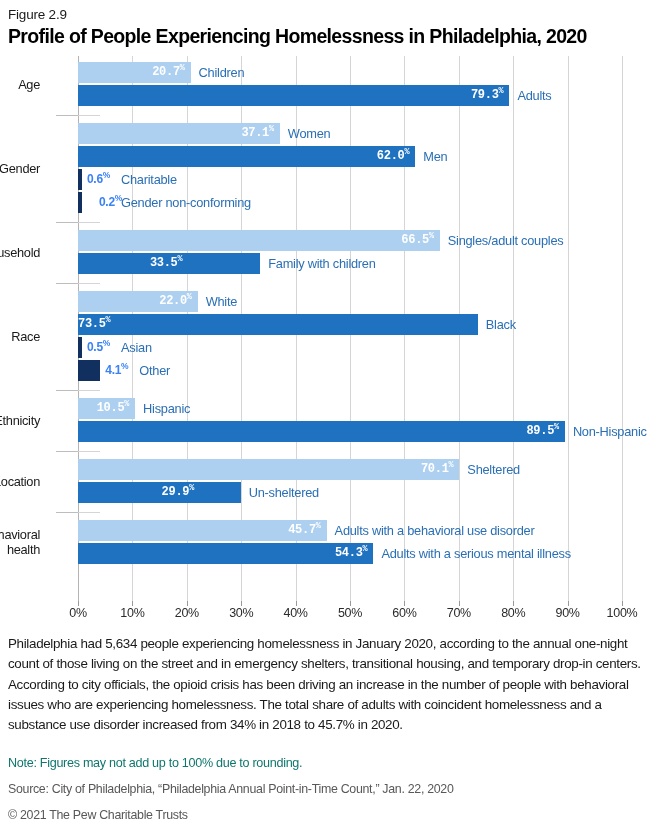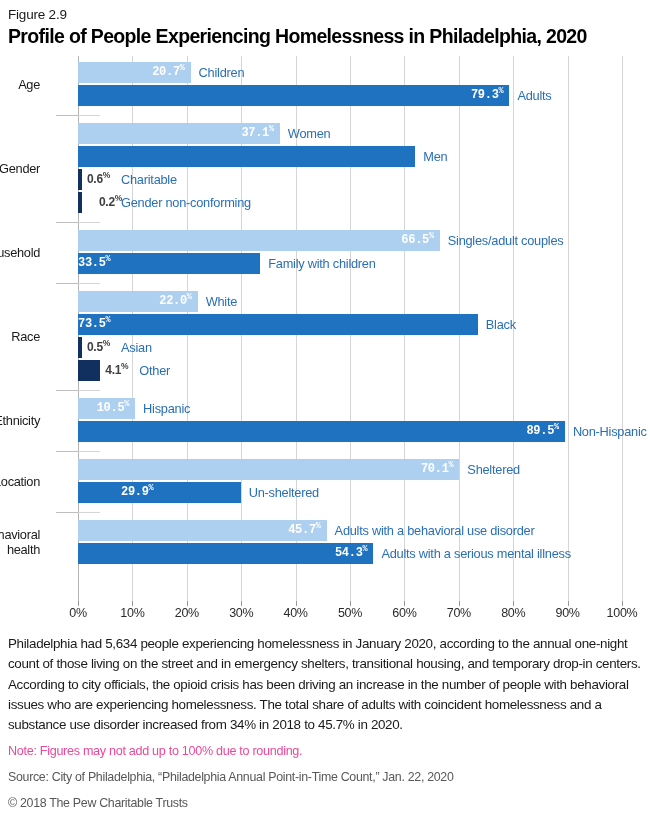--- a/index.html
+++ b/index.html
@@ -76,21 +76,21 @@
   .val {
     position: absolute;
     font-size: 12px;
     font-weight: bold;
     letter-spacing: -0.3px;
     line-height: 21px;
     white-space: nowrap;
   }
   .val .pct { font-size: 8.5px; vertical-align: super; line-height: 0; }
   .val.inside  { color: #ffffff; font-family: Liberation Mono, monospace; }
-  .val.outside { color: #404040; }
+  .val.outside { color: #3b82f6; }
 
   .blabel {
     position: absolute;
     font-size: 12.8px;
     color: #2a6fb5;
     line-height: 21px;
     white-space: nowrap;
     letter-spacing: -0.25px;
   }
 
@@ -133,23 +133,23 @@
   }
   #body-text {
     font-size: 13.4px;
     line-height: 20.3px;
     color: #1a1a1a;
     letter-spacing: -0.33px;
     text-align: left;
   }
   #note {
     font-size: 12.6px;
-    color: #ec4899;
-    letter-spacing: -0.3px;
-    margin-top: 9px;
+    color: #0f766e;
+    letter-spacing: -0.3px;
+    margin-top: 21px;
   }
   #source {
     font-size: 12.4px;
     color: #585858;
     letter-spacing: -0.3px;
     margin-top: 12px;
   }
   #copyright {
     font-size: 12.4px;
     color: #585858;
@@ -184,35 +184,36 @@
       <div class="bar mid" style="left: 0px; top: 29px; width: 431.392px;"></div>
       <div class="val inside" style="top: 29px; left: 0px; width: 425.392px; text-align: right;">79.3<span class="pct">%</span></div>
       <div class="blabel" style="top: 29px; left: 439.392px;">Adults</div>
       <div class="glabel" style="top: 20.5px;">Age</div>
       <div class="grouptick" style="top: 59px;"></div>
       <div class="grouptick inner" style="top: 59px;"></div>
       <div class="bar light" style="left: 0px; top: 67px; width: 201.824px;"></div>
       <div class="val inside" style="top: 67px; left: 0px; width: 195.824px; text-align: right;">37.1<span class="pct">%</span></div>
       <div class="blabel" style="top: 67px; left: 209.824px;">Women</div>
       <div class="bar mid" style="left: 0px; top: 90px; width: 337.28px;"></div>
+      <div class="val inside" style="top: 90px; left: 0px; width: 331.28px; text-align: right;">62.0<span class="pct">%</span></div>
       <div class="blabel" style="top: 90px; left: 345.28px;">Men</div>
       <div class="bar navy" style="left: 0px; top: 113px; width: 4px;"></div>
       <div class="val outside" style="top: 113px; left: 9px;">0.6<span class="pct">%</span></div>
       <div class="blabel" style="top: 113px; left: 43px;">Charitable</div>
       <div class="bar navy" style="left: 0px; top: 136px; width: 4px;"></div>
       <div class="val outside" style="top: 136px; left: 21px;">0.2<span class="pct">%</span></div>
       <div class="blabel" style="top: 136px; left: 43px;">Gender non-conforming</div>
       <div class="glabel" style="top: 104.5px;">Gender</div>
       <div class="grouptick" style="top: 166px;"></div>
       <div class="grouptick inner" style="top: 166px;"></div>
       <div class="bar light" style="left: 0px; top: 174px; width: 361.76px;"></div>
       <div class="val inside" style="top: 174px; left: 0px; width: 355.76px; text-align: right;">66.5<span class="pct">%</span></div>
       <div class="blabel" style="top: 174px; left: 369.76px;">Singles/adult couples</div>
       <div class="bar mid" style="left: 0px; top: 197px; width: 182.24px;"></div>
-      <div class="val inside" style="top: 197px; left: 0px; width: 176.24px; text-align: left;">33.5<span class="pct">%</span></div>
+      <div class="val inside" style="top: 197px; left: 0px; width: 176.24px; text-align: center;">33.5<span class="pct">%</span></div>
       <div class="blabel" style="top: 197px; left: 190.24px;">Family with children</div>
       <div class="glabel" style="top: 188.5px;">Household</div>
       <div class="grouptick" style="top: 227px;"></div>
       <div class="grouptick inner" style="top: 227px;"></div>
       <div class="bar light" style="left: 0px; top: 235px; width: 119.68px;"></div>
       <div class="val inside" style="top: 235px; left: 0px; width: 113.68px; text-align: right;">22.0<span class="pct">%</span></div>
       <div class="blabel" style="top: 235px; left: 127.68px;">White</div>
       <div class="bar mid" style="left: 0px; top: 258px; width: 399.84px;"></div>
       <div class="val inside" style="top: 258px; left: 0px; width: 393.84px; text-align: left;">73.5<span class="pct">%</span></div>
       <div class="blabel" style="top: 258px; left: 407.84px;">Black</div>
@@ -231,21 +232,21 @@
       <div class="bar mid" style="left: 0px; top: 365px; width: 486.88px;"></div>
       <div class="val inside" style="top: 365px; left: 0px; width: 480.88px; text-align: right;">89.5<span class="pct">%</span></div>
       <div class="blabel" style="top: 365px; left: 494.88px;">Non-Hispanic</div>
       <div class="glabel" style="top: 356.5px;">Ethnicity</div>
       <div class="grouptick" style="top: 395px;"></div>
       <div class="grouptick inner" style="top: 395px;"></div>
       <div class="bar light" style="left: 0px; top: 403px; width: 381.344px;"></div>
       <div class="val inside" style="top: 403px; left: 0px; width: 375.344px; text-align: right;">70.1<span class="pct">%</span></div>
       <div class="blabel" style="top: 403px; left: 389.344px;">Sheltered</div>
       <div class="bar mid" style="left: 0px; top: 426px; width: 162.656px;"></div>
-      <div class="val inside" style="top: 426px; left: 0px; width: 156.656px; text-align: left; padding-left: 43px;">29.9<span class="pct">%</span></div>
+      <div class="val inside" style="top: 426px; left: 0px; width: 156.656px; text-align: center; padding-left: 43px;">29.9<span class="pct">%</span></div>
       <div class="blabel" style="top: 426px; left: 170.656px;">Un-sheltered</div>
       <div class="glabel" style="top: 417.5px;">Location</div>
       <div class="grouptick" style="top: 456px;"></div>
       <div class="grouptick inner" style="top: 456px;"></div>
       <div class="bar light" style="left: 0px; top: 464px; width: 248.608px;"></div>
       <div class="val inside" style="top: 464px; left: 0px; width: 242.608px; text-align: right;">45.7<span class="pct">%</span></div>
       <div class="blabel" style="top: 464px; left: 256.608px;">Adults with a behavioral use disorder</div>
       <div class="bar mid" style="left: 0px; top: 487px; width: 295.392px;"></div>
       <div class="val inside" style="top: 487px; left: 0px; width: 289.392px; text-align: right;">54.3<span class="pct">%</span></div>
       <div class="blabel" style="top: 487px; left: 303.392px;">Adults with a serious mental illness</div>
@@ -275,14 +276,14 @@
       <div class="xlab" style="left: 489.6px;">90%</div>
       <div class="xtick" style="left: 544px;"></div>
       <div class="xlab" style="left: 544px;">100%</div>
     </div>
 </div>
 
 <div id="footer">
   <div id="body-text">Philadelphia had 5,634 people experiencing homelessness in January 2020, according to the annual one-night count of those living on the street and in emergency shelters, transitional housing, and temporary drop-in centers. According to city officials, the opioid crisis has been driving an increase in the number of people with behavioral issues who are experiencing homelessness. The total share of adults with coincident homelessness and a substance use disorder increased from 34% in 2018 to 45.7% in 2020.</div>
   <div id="note">Note: Figures may not add up to 100% due to rounding.</div>
   <div id="source">Source: City of Philadelphia, “Philadelphia Annual Point-in-Time Count,” Jan. 22, 2020</div>
-  <div id="copyright">© 2018 The Pew Charitable Trusts</div>
+  <div id="copyright">© 2021 The Pew Charitable Trusts</div>
 </div>
 
 </body></html>

